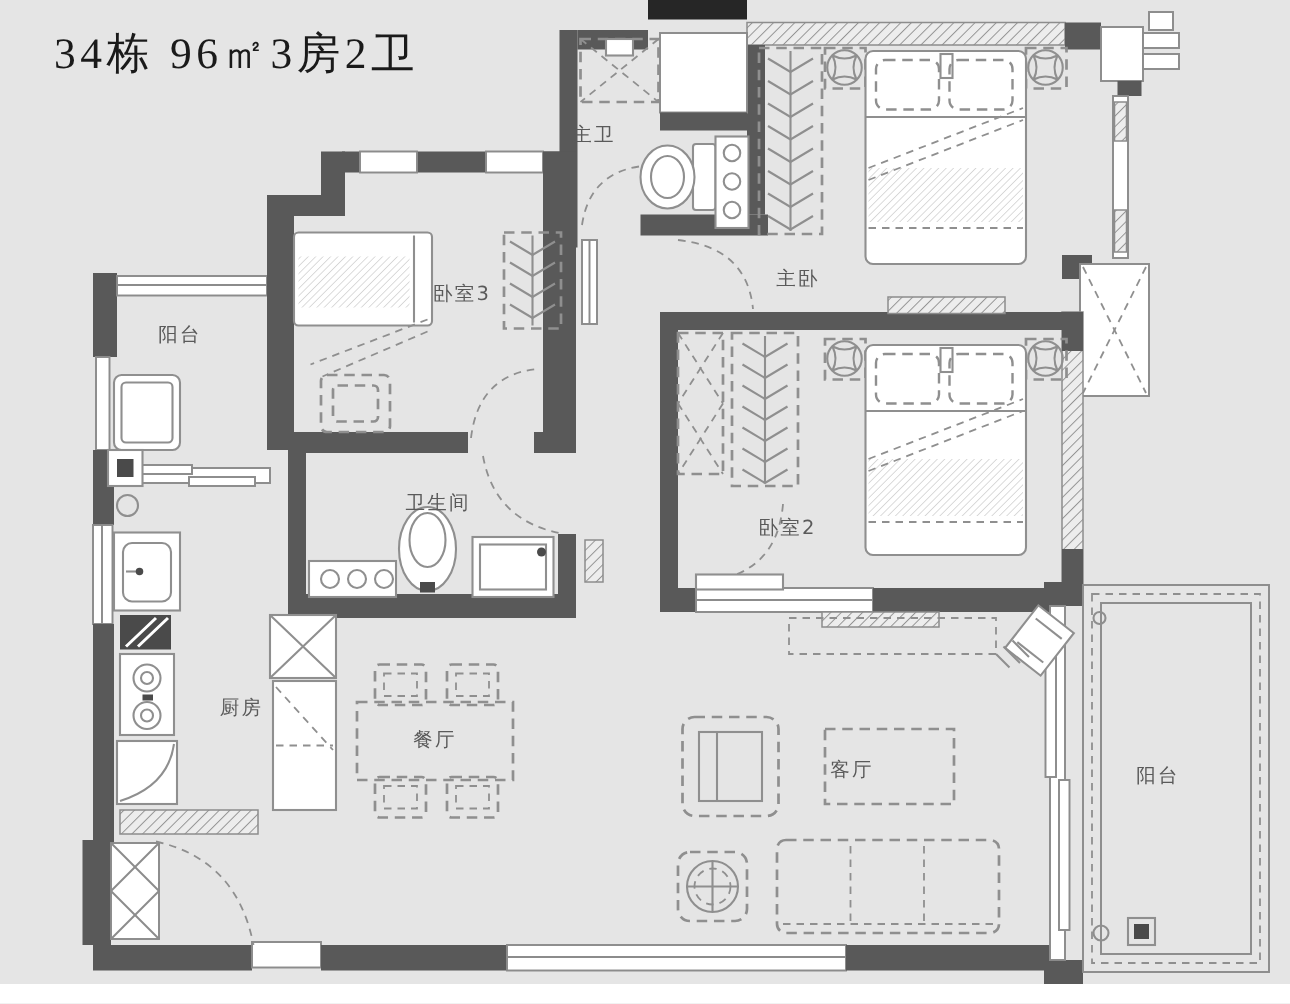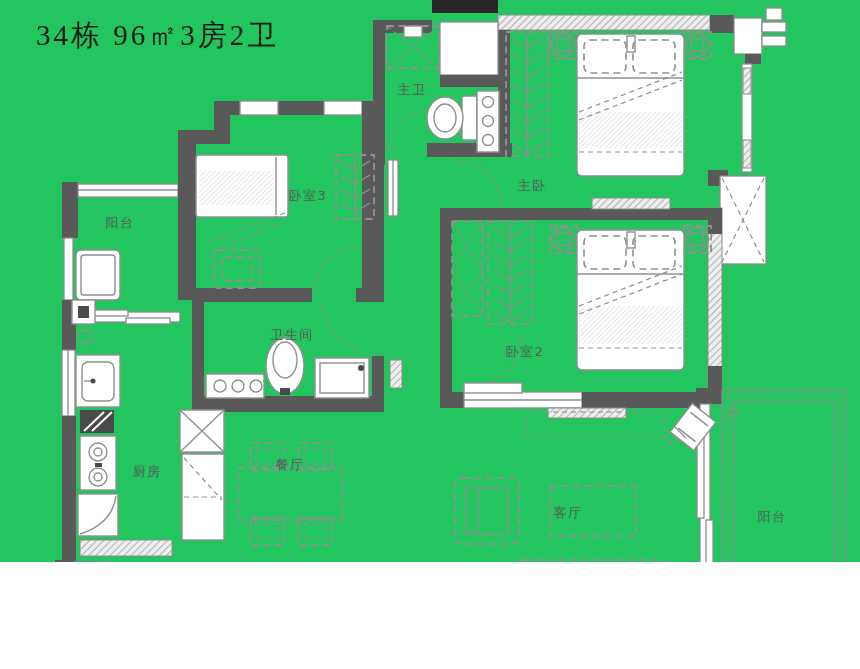--- a/index.html
+++ b/index.html
@@ -1,20 +1,20 @@
 <!DOCTYPE html>
 <html style="--wall: #595959; --wall_black: #262626; --line: #8c8c8c; --furniture: #8f8f8f; --appliance_dark: #4a4a4a; --label_text: #5a5a5a; --title_text: #1a1a1a;"><head>
 <meta charset="utf-8">
 <style>
   :root{
     --wall:#595959; --wall_black:#262626; --line:#8c8c8c; --furniture:#8f8f8f;
     --appliance_dark:#4a4a4a; --label_text:#5a5a5a; --title_text:#1a1a1a;
   }
   html,body{margin:0;padding:0;background:#fff;}
-  .stage{position:relative;width:860px;height:562px;background:#22c55e;overflow:hidden;
+  .stage{position:relative;width:860px;height:656px;background:#e5e5e5;overflow:hidden;
          font-family:"DejaVu Sans","Liberation Sans",sans-serif;}
   .stage svg{position:absolute;left:0;top:0;}
   .plan-title{position:absolute;left:36px;top:16px;font-family:"Liberation Serif","DejaVu Serif",serif;
         font-size:29px;font-weight:500;letter-spacing:3px;color:var(--title_text);white-space:nowrap;}
   .room-label{position:absolute;transform:translate(-50%,-50%);font-size:13px;letter-spacing:1.5px;
         color:var(--label_text);white-space:nowrap;}
   
   .w{fill:var(--wall);}
   .wb{fill:var(--wall_black);}
   .dk{fill:var(--appliance_dark);}
@@ -382,22 +382,22 @@
       <rect class="fo" x="752" y="612" width="18" height="18"></rect>
       <rect class="dk" x="756" y="616" width="10" height="10"></rect>
     </g>
   </g>
 </svg>
 
 <div class="plan-title">34栋 96㎡3房2卫</div>
 
 <div class="room-label" style="left:120px;top:223px">阳台</div>
 <div class="room-label" style="left:308px;top:196px">卧室3</div>
-<div class="room-label" style="left:412px;top:90px">主卫</div>
+<div class="room-label" style="left:396px;top:90px">主卫</div>
 <div class="room-label" style="left:532px;top:186px">主卧</div>
 <div class="room-label" style="left:292px;top:335px">卫生间</div>
 <div class="room-label" style="left:525px;top:352px">卧室2</div>
-<div class="room-label" style="left:147px;top:472px">厨房</div>
-<div class="room-label" style="left:290px;top:465px">餐厅</div>
+<div class="room-label" style="left:161px;top:472px">厨房</div>
+<div class="room-label" style="left:290px;top:493px">餐厅</div>
 <div class="room-label" style="left:568px;top:513px">客厅</div>
 <div class="room-label" style="left:772px;top:517px">阳台</div>
 
 </div>
 
 </body></html>

